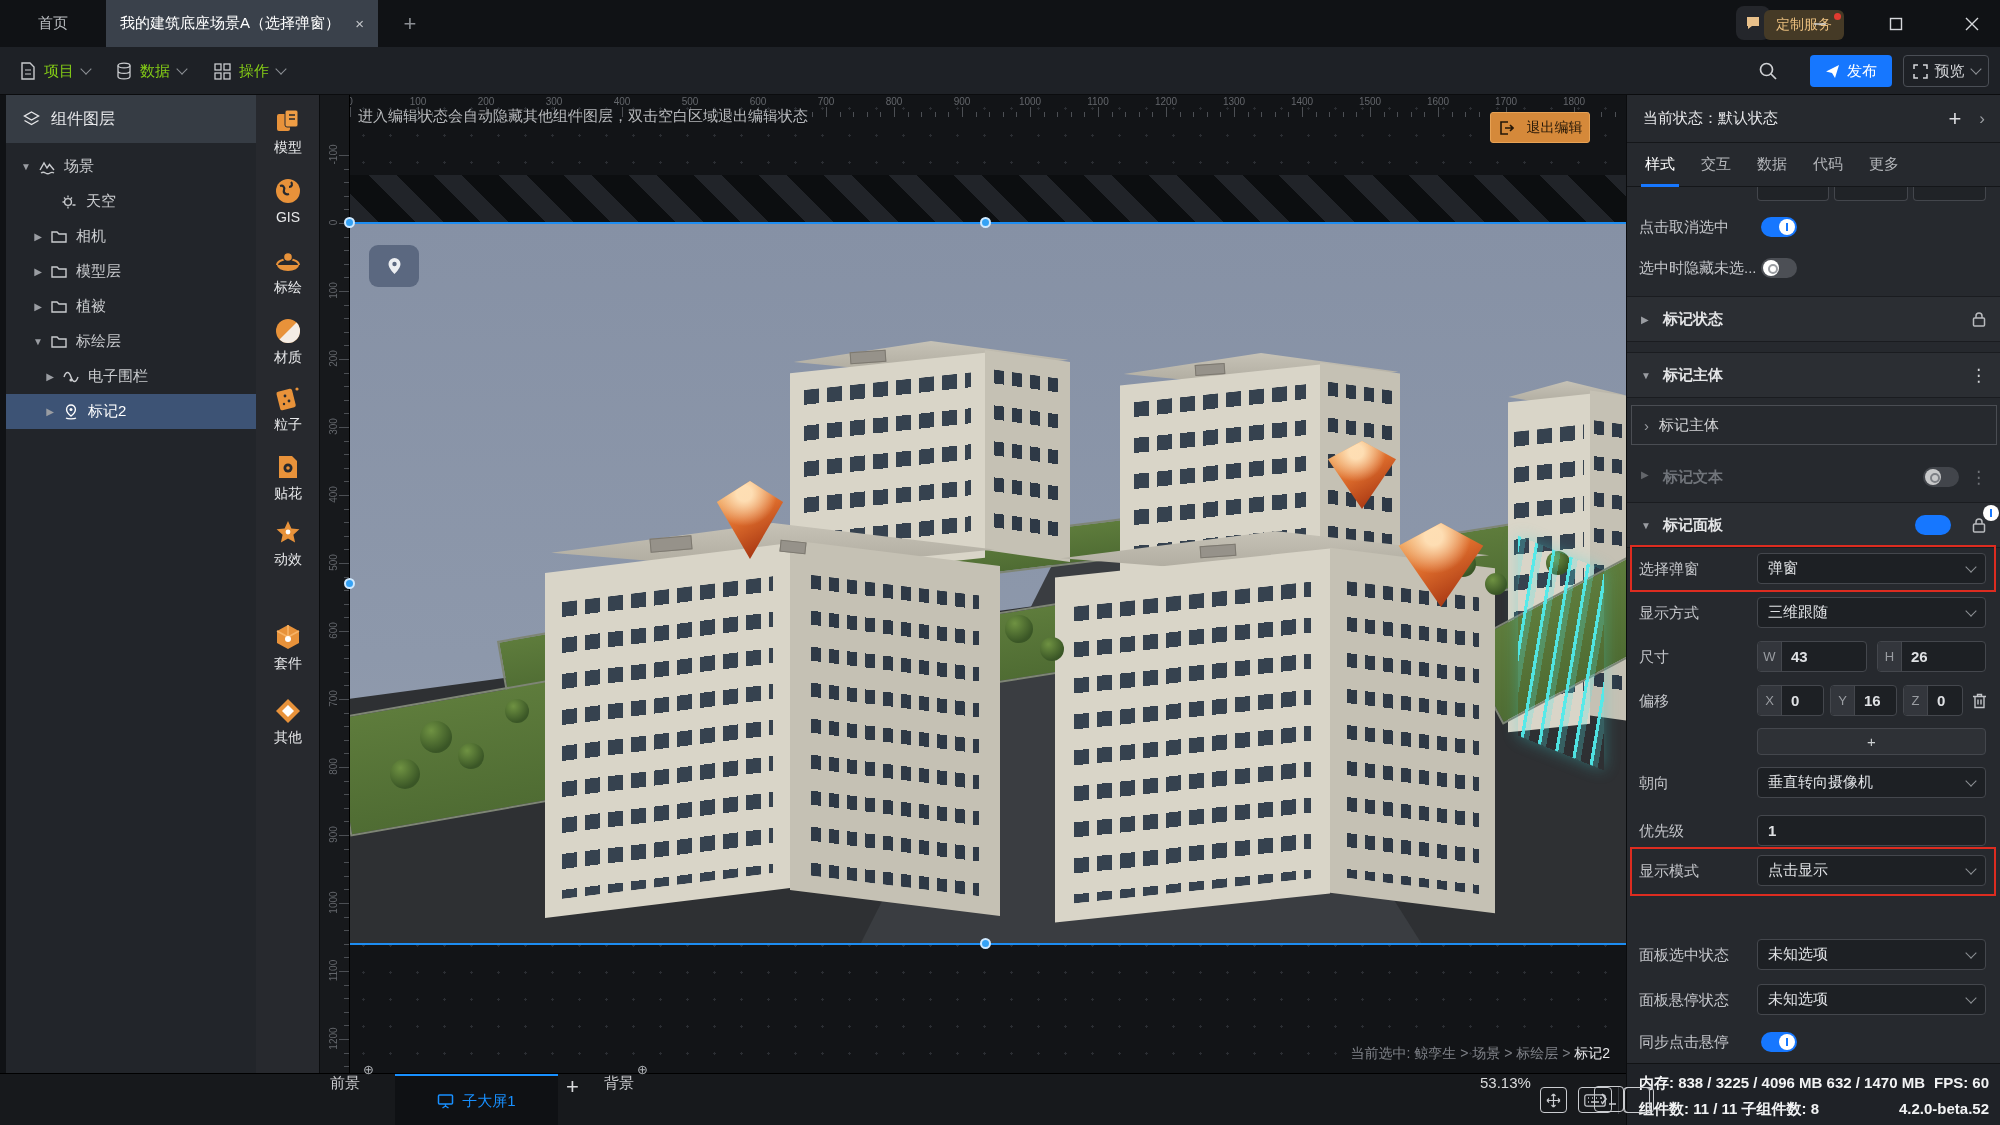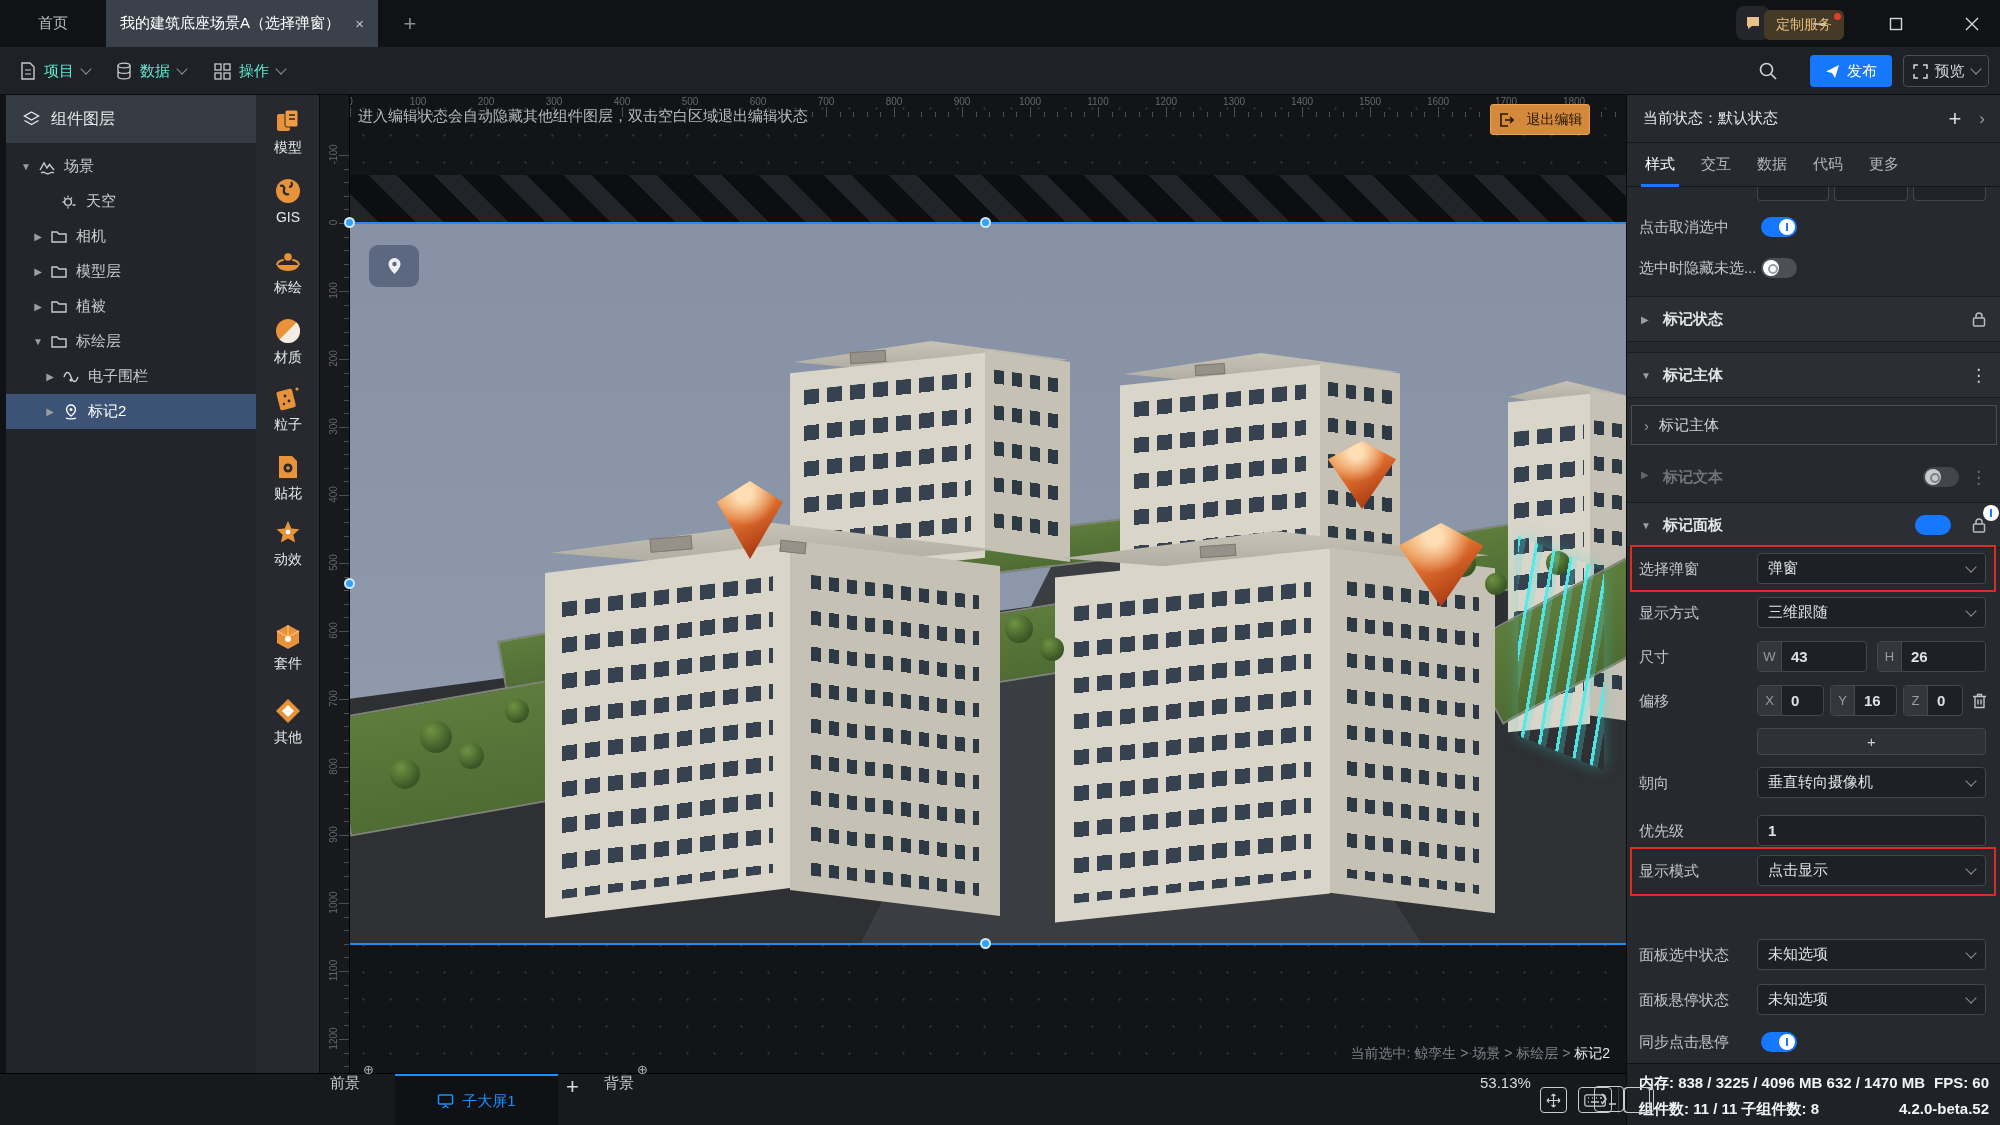--- a/index.html
+++ b/index.html
@@ -12,21 +12,21 @@
 .tab-active{position:absolute;left:106px;top:0;width:272px;height:47px;background:#3a414b;display:flex;align-items:center;gap:14px;padding:0 14px;font-size:15px;color:#fff}
 .tab-close{color:#c3c6ca;font-size:15px;margin-left:auto;cursor:pointer}
 .tab-add{position:absolute;left:394px;top:8px;width:32px;height:32px;display:flex;align-items:center;justify-content:center;color:#8b8e93;font-size:22px}
 .cs-wrap{position:absolute;left:1736px;top:6px;height:34px;display:flex;align-items:flex-end}
 .cs-bubble{width:34px;height:34px;background:#24262b;border-radius:8px;display:flex;align-items:center;justify-content:center}
 .cs-badge{height:30px;margin-left:-6px;background:#453a26;border-radius:6px;display:flex;align-items:center;padding:0 12px;position:relative;font-size:14px;color:#e8bd7d}
 .cs-dot{position:absolute;right:3px;top:3px;width:7px;height:7px;border-radius:50%;background:#e23b30}
 .winbtn{position:absolute;top:0;width:56px;height:47px;display:flex;align-items:center;justify-content:center;color:#d6d8db}
 
 #menubar{position:absolute;left:0;top:47px;width:2000px;height:48px;background:#1e2126;border-bottom:1px solid #0b0c0e}
-.menu-item{position:absolute;top:0;height:48px;display:flex;align-items:center;gap:8px;font-size:15px;color:#5eead4}
+.menu-item{position:absolute;top:0;height:48px;display:flex;align-items:center;gap:8px;font-size:15px;color:#84cc16}
 .chev{width:8px;height:8px;border-right:1.6px solid #8d9095;border-bottom:1.6px solid #8d9095;transform:rotate(45deg);margin-top:-4px}
 .btn-publish{position:absolute;left:1810px;top:8px;width:82px;height:32px;background:#1677ff;border-radius:4px;display:flex;align-items:center;justify-content:center;gap:7px;color:#fff;font-size:15px}
 .btn-preview{position:absolute;left:1903px;top:8px;width:86px;height:32px;border:1px solid #4a4e55;border-radius:4px;display:flex;align-items:center;justify-content:center;gap:7px;color:#d6d8db;font-size:15px}
 
 #tree{position:absolute;left:6px;top:95px;width:256px;height:978px;background:#22252a;border-right:1px solid #0b0c0e}
 .tree-head{height:48px;background:#363c44;display:flex;align-items:center;gap:10px;padding:0 16px;font-size:16px;color:#e6e7e9}
 .trow{position:relative;height:35px;display:flex;align-items:center;font-size:15px;color:#c9cbce}
 .trow .arrow{width:12px;font-size:10px;color:#9a9da2;text-align:center}
 .trow.sel{background:#3d5375;color:#fff}
 .ticon{width:18px;height:18px;margin:0 8px 0 6px;flex:none}
@@ -42,21 +42,21 @@
 .hlab{position:absolute;top:1px;font-size:10px;color:#63666b;transform:translateX(-50%)}
 .vtick{position:absolute;right:0;height:1px;background:#4c4f54}
 .vlab{position:absolute;left:-2px;width:30px;text-align:center;font-size:10px;color:#63666b;transform:rotate(-90deg)}
 
 #canvas{position:absolute;left:350px;top:95px;width:1276px;height:978px;background:#121417;background-image:radial-gradient(circle,#2b2e33 1.1px,transparent 1.4px);background-size:27px 27px}
 .hatch{position:absolute;left:0;top:80px;width:1276px;height:47px;background:repeating-linear-gradient(45deg,#212429 0 20px,#0c0e10 20px 46px)}
 #scene{position:absolute;left:0;top:128px;width:1276px;height:721px;overflow:hidden;background:linear-gradient(#8691a5,#8d98ab 60%,#97a0b0)}
 .blueline{position:absolute;left:0;width:1276px;height:2px;background:#1d8df2;z-index:30}
 .handle{position:absolute;width:11px;height:11px;border-radius:50%;background:#35a2f5;border:2px solid #cfe9ff;z-index:31}
 .notice{position:absolute;left:8px;top:12px;font-size:15px;color:#b6b8bb;z-index:5}
-.exit-btn{position:absolute;left:1140px;top:9px;width:100px;height:31px;background:#d5893a;border:1px solid #e7a255;border-radius:3px;display:flex;align-items:center;justify-content:center;gap:13px;font-size:14px;color:#241708;z-index:6}
+.exit-btn{position:absolute;left:1140px;top:17px;width:100px;height:31px;background:#d5893a;border:1px solid #e7a255;border-radius:3px;display:flex;align-items:center;justify-content:center;gap:13px;font-size:14px;color:#241708;z-index:6}
 .crumb{position:absolute;left:0;top:950px;width:1260px;text-align:right;font-size:14px;color:#7e8187}
 .crumb b{color:#e8e9eb;font-weight:normal}
 
 .ground{position:absolute;inset:0;background:#2e3033;clip-path:polygon(0 66%,100% 42%,100% 100%,0 100%)}
 .road{position:absolute;inset:0;background:#3a3d41;clip-path:polygon(40% 100%,56% 44%,64% 44%,84% 100%)}
 .lawn{position:absolute;background:linear-gradient(#5e7c3c,#4f6c33);border:2px solid #7e8575}
 .tree{position:absolute;border-radius:50%;background:radial-gradient(circle at 35% 30%,#6f9242,#3a5626 70%)}
 .face{position:absolute;background:#d9d5c8}
 .side{position:absolute;background:#c5c1b4}
 .win{position:absolute;inset:9% 7% 5% 7%;background:repeating-linear-gradient(180deg,#36424f 0 15px,rgba(0,0,0,0) 15px 36px);-webkit-mask:repeating-linear-gradient(90deg,#000 0 15px,rgba(0,0,0,0) 15px 23px);mask:repeating-linear-gradient(90deg,#000 0 15px,rgba(0,0,0,0) 15px 23px)}

